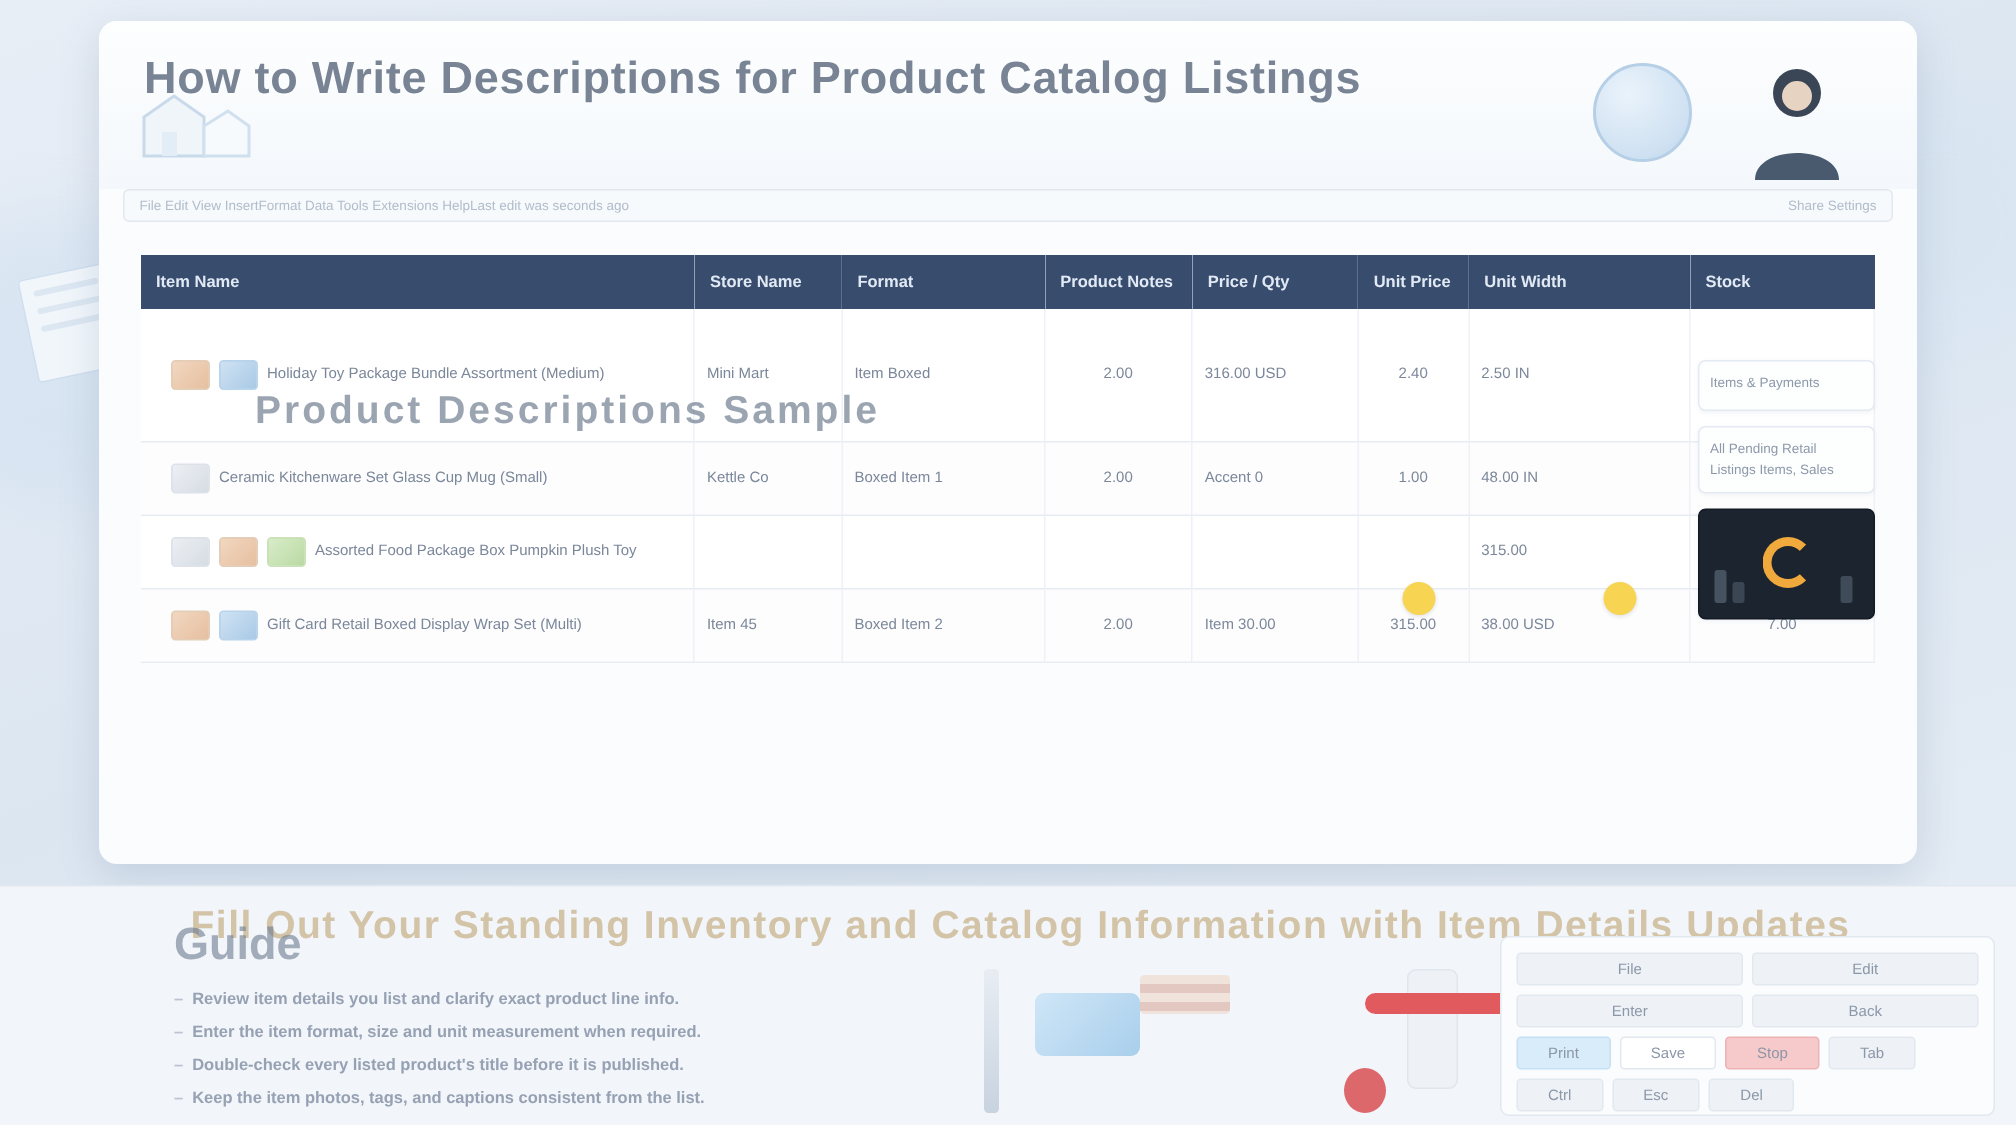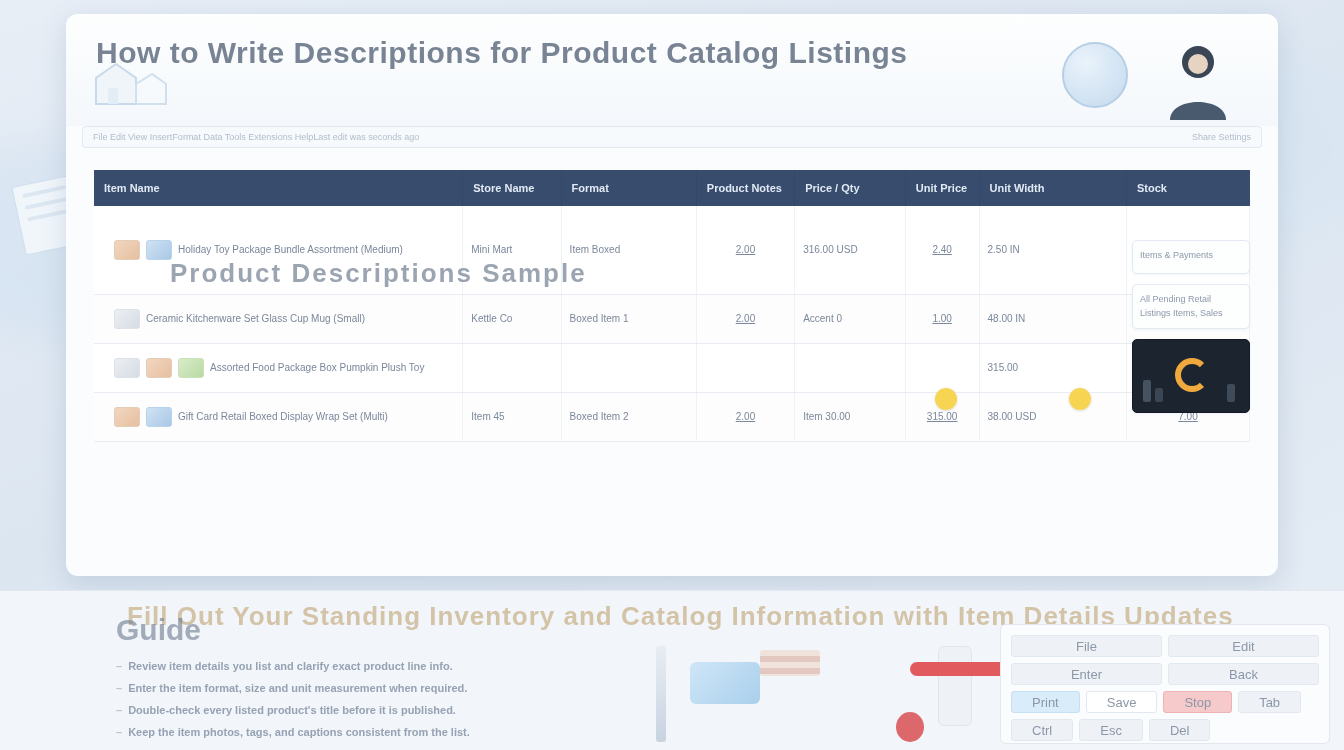--- a/index.html
+++ b/index.html
@@ -112,21 +112,21 @@
     color: #7b879a;
     padding: 14px 8px;
     height: 44px;
     vertical-align: middle;
     overflow: hidden;
     white-space: nowrap;
   }
   tbody tr:nth-child(odd) td { background: #ffffff; }
   tbody tr:nth-child(even) td { background: #fdfdfe; }
   tbody tr.tall td { height: 88px; }
-  td.num { text-align: center; text-decoration: underline; }
+  td.num { text-align: center; }
 
   
   .thumb-row { display: flex; align-items: center; gap: 6px; margin-left: 12px; }
   .thumb {
     width: 26px; height: 20px; border-radius: 3px;
     background: linear-gradient(135deg,#f1d7c0,#e6bfa0);
     flex: 0 0 auto;
     border: 1px solid #e3cdb7;
   }
   .thumb.blue { background: linear-gradient(135deg,#cfe2f3,#a9c9e6); border-color:#b8d3ea; }
@@ -209,21 +209,21 @@
 
   
   .gadget { position: absolute; }
   .tablet {
     right: 14px; bottom: 6px; width: 330px; height: 120px;
     background: #fafcfe; border:1px solid #e1e8f0; border-radius:6px;
     display:flex; flex-wrap:wrap; gap:6px; padding:10px;
   }
   .key {
     background:#eef2f7; border:1px solid #e2e8f0; border-radius:3px;
-    height:22px; font-size:13px; color:#8c97a8;
+    height:22px; font-size:10px; color:#8c97a8;
     display:flex; align-items:center; justify-content:center; padding:0 20px;
   }
   .key.wide { flex: 1 1 40%; }
   .key.blue { background:#d9ecfa; border-color:#c4e0f5; }
   .key.red  { background:#f6c9cb; border-color:#eeb1b4; }
   .key.white{ background:#ffffff; }
 
   .phone {
     right: 372px; bottom: 24px; width: 34px; height: 80px;
     background:#eef2f7; border:1px solid #dfe6ee; border-radius:6px;

